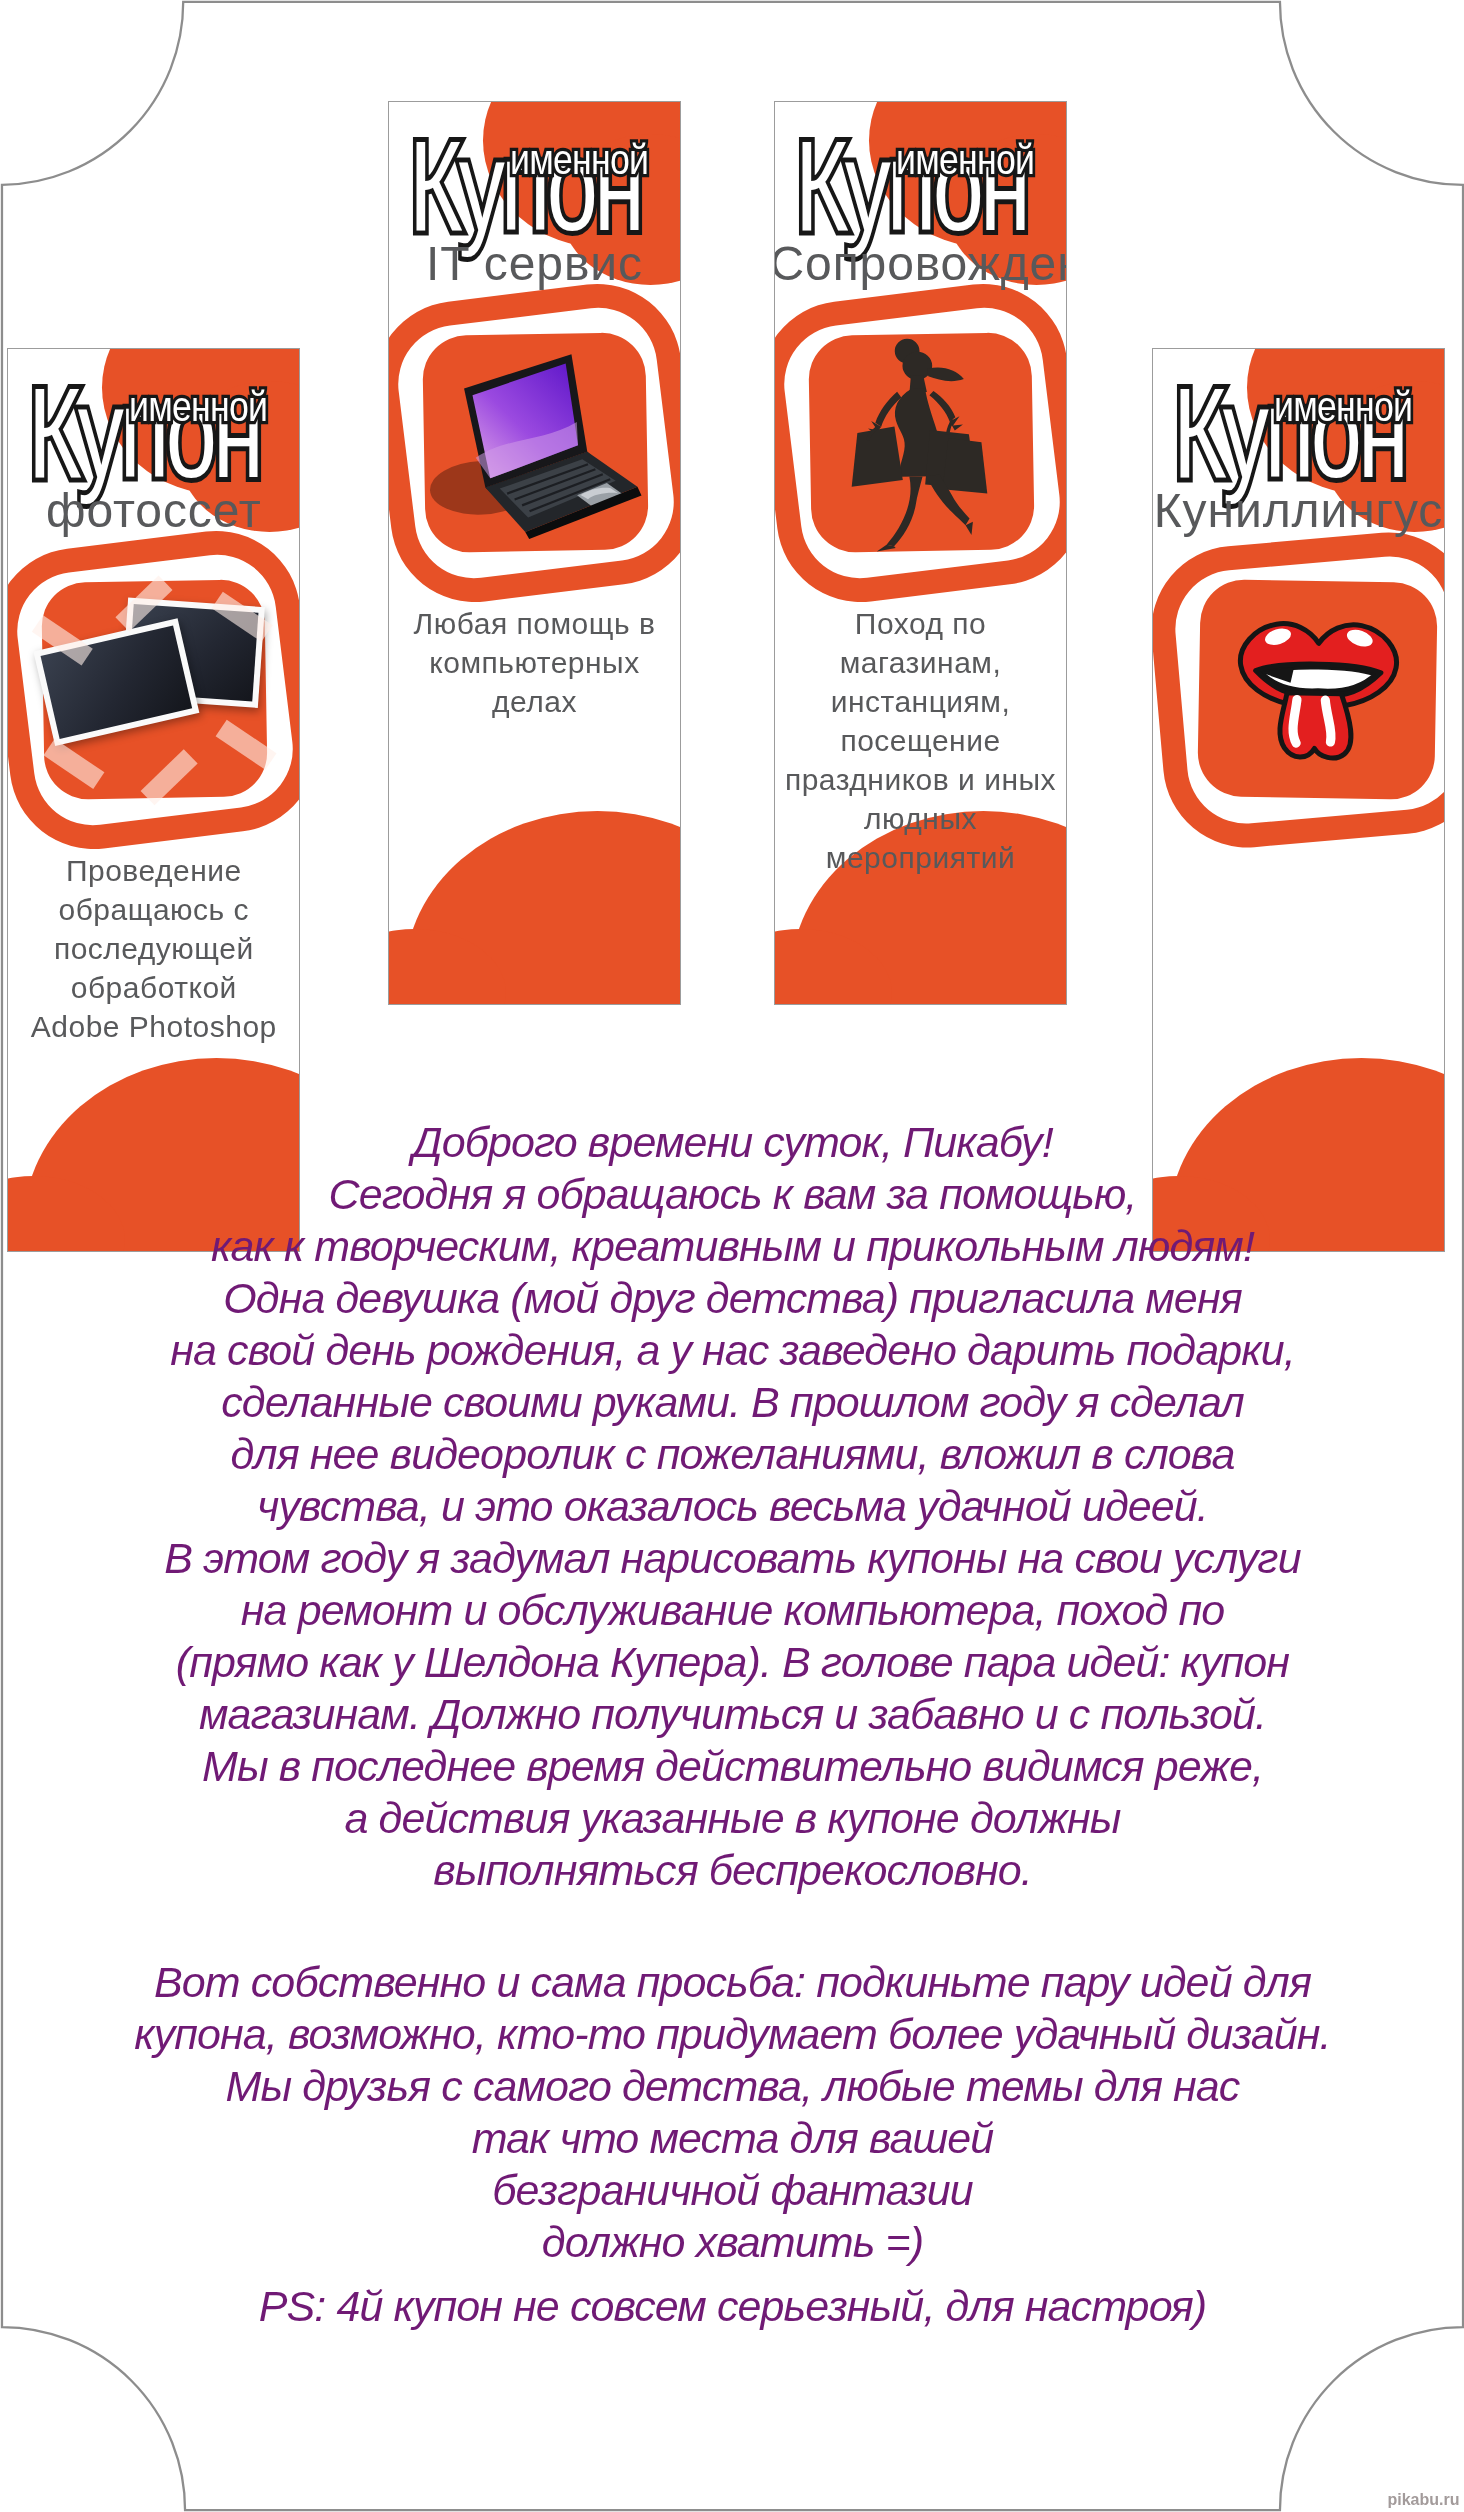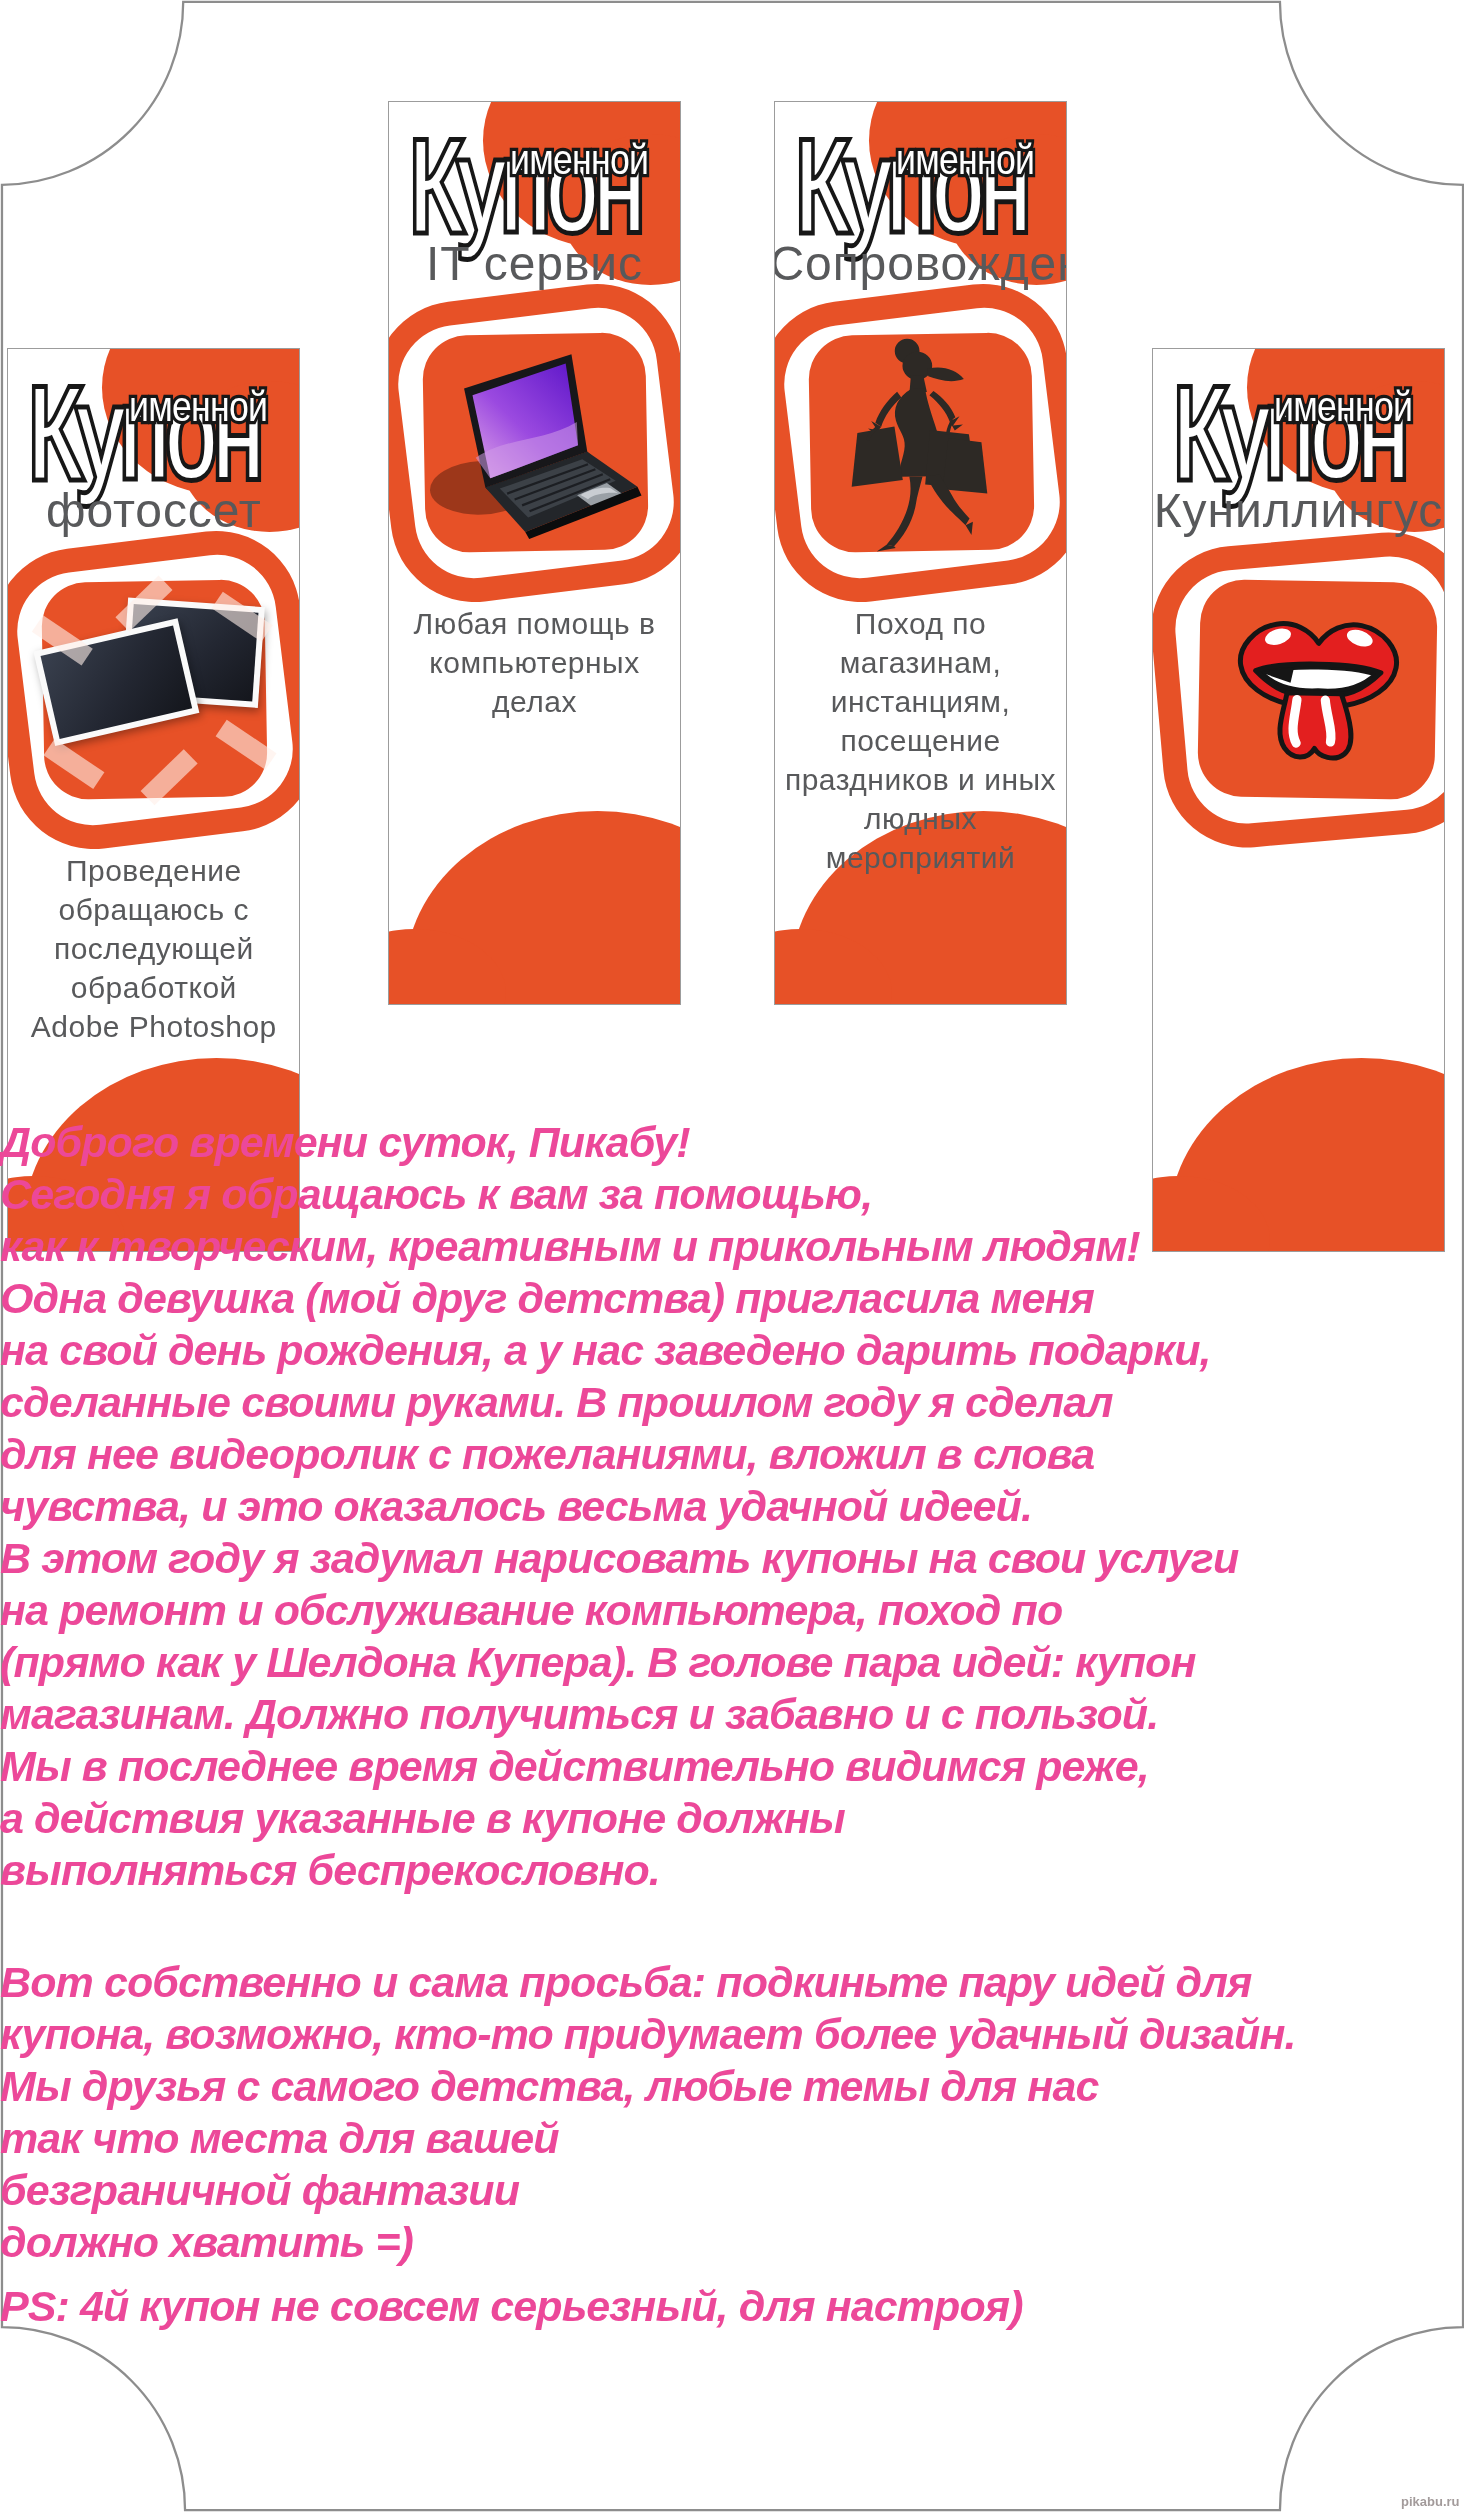--- a/index.html
+++ b/index.html
@@ -107,33 +107,33 @@
   .t1{left:-7.3px;top:26px;transform:rotate(38deg);}
   .t2{left:77px;top:-5.5px;transform:rotate(-40deg);}
   .t3{right:-11px;top:14.6px;transform:rotate(38deg);}
   .t4{left:-3.7px;bottom:13px;transform:rotate(38deg);}
   .t5{left:90px;bottom:-7.3px;transform:rotate(-40deg);}
   .t6{right:-5.5px;bottom:20px;transform:rotate(38deg);}
 
   
   .body-text{
     position:absolute;left:0;right:0;top:1116px;
-    text-align:left;
-    font-style:italic;font-weight:700;
+    text-align:center;
+    font-style:italic;font-weight:400;
     font-size:43px;line-height:52px;letter-spacing:-0.9px;
-    color:#ec4899;
+    color:#701a75;
     z-index:1;
   }
   .body-text .line{white-space:nowrap;}
   .para2{margin-top:60px;}
   .ps-line{margin-top:12px;}
 
   .watermark{
     position:absolute;right:5.5px;bottom:2.7px;
-    font-size:13px;font-weight:700;color:#A39B9B;
+    font-size:16px;font-weight:700;color:#A39B9B;
     z-index:3;
   }
 </style>
 </head>
 <body>
 
 <div class="page">
 
   <svg class="page-outline" width="1465" height="2512" viewBox="0 0 1600 2744">
     <path d="M 200 2 L 1398 2 A 200 200 0 0 0 1598 202 L 1598 2542 A 200 200 0 0 0 1398 2742 L 202 2742 A 200 200 0 0 0 2 2542 L 2 202 A 200 200 0 0 0 200 2 Z" fill="none" stroke="#8D8D8D" stroke-width="2.5"></path>

